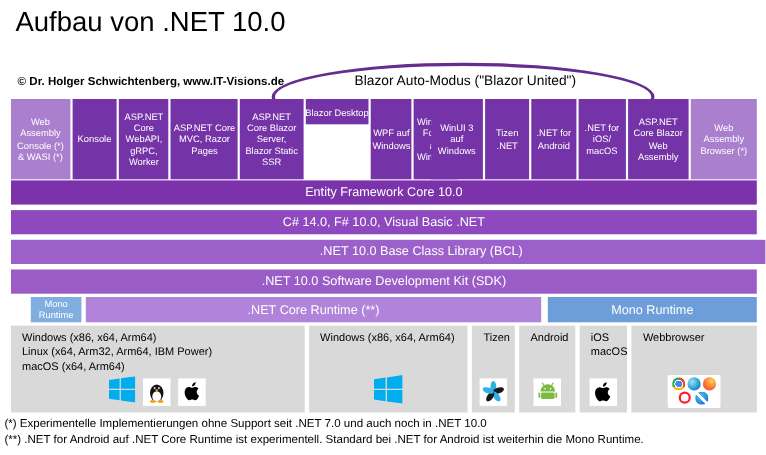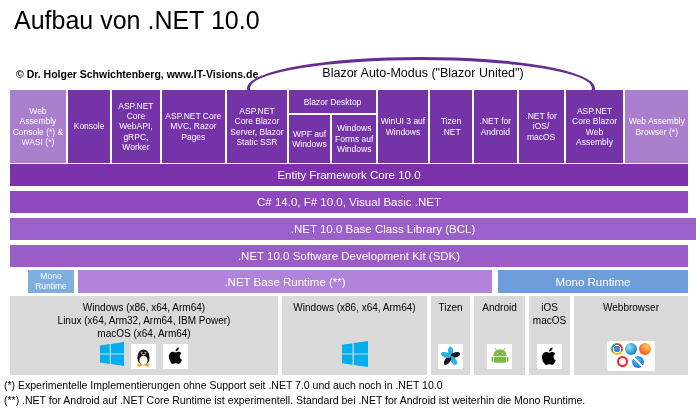--- a/index.html
+++ b/index.html
@@ -16,21 +16,21 @@
   .arc-ellipse { position:absolute; left:1px; top:2px; width:348px; height:62px;
     border:3px solid #662D91; border-radius:50%; box-sizing:border-box; background:transparent; }
   .arc-label { position:absolute; left:0; right:0; top:11px; text-align:center; font-size:12.5px; }
 
   
   .app-row { position:absolute; left:10px; top:90px; width:678px; height:73px; display:flex; gap:2px; }
   .abox { background:#7433A7; color:#fff; display:flex; align-items:center; justify-content:center;
     text-align:center; font-size:8.5px; line-height:1.22; padding:1px 2px; box-sizing:border-box;
     overflow:hidden; word-wrap:break-word; }
   .abox.light { background:#A97FCE; }
-  .agroup { display:flex; flex-direction:column; gap:2px; }
+  .agroup { display:flex; gap:2px; }
   .agroup-title { background:#7433A7; color:#fff; height:23px; flex:none; display:flex;
     align-items:center; justify-content:center; font-size:8.5px; }
   .agroup-items { flex:1; display:flex; gap:2px; }
 
   
   .bar { position:absolute; left:10px; width:678px; height:22px; color:#fff;
     display:flex; align-items:center; justify-content:center; font-size:11.5px; }
   .bar-ef   { top:164px; background:#7B32AA; }
   .bar-lang { top:191px; background:#8E49BF; }
   .bar-bcl  { top:218px; background:#9C60CB;padding-left:34px; }
@@ -43,21 +43,21 @@
     display:flex; align-items:center; justify-content:center; text-align:center; line-height:1.15; }
   .rt-core { flex:1; margin:0 6px 0 4px; background:#B183DA; color:#fff; font-size:11.5px;
     display:flex; align-items:center; justify-content:center; }
   .rt-mono-right { width:190px; flex:none; background:#6D9ED9; color:#fff; font-size:11.5px;
     display:flex; align-items:center; justify-content:center; }
 
   
   .platform-row { position:absolute; left:10px; top:296px; width:678px; height:79px; display:flex; gap:4px; }
   .pbox { background:#D9D9D9; display:flex; flex-direction:column; justify-content:space-between;
     box-sizing:border-box; }
-  .p-label { font-size:10px; text-align:center; padding-top:5px; line-height:1.3; white-space:pre-line; }
+  .p-label { font-size:10px; padding-top:5px; line-height:1.3; white-space:pre-line;padding-left:10px; }
   .p-icons { display:flex; justify-content:center; align-items:center; gap:7px; margin-bottom:5px; height:28px; }
   .icon-tile { width:25px; height:25px; background:#fff; display:flex; align-items:center; justify-content:center; }
 
   
   .browsers { position:relative; width:48px; height:30px; background:#fff; border-radius:2px; }
   .bdot { position:absolute; width:12px; height:12px; border-radius:50%; }
   .b-chrome { left:4px; top:2px;
     background:radial-gradient(circle at 50% 50%, #4285F4 0 3px, #fff 3px 4px, transparent 4px),
     conic-gradient(#EA4335 0 33%, #FBBC05 33% 66%, #34A853 66%); }
   .b-edge { left:18px; top:2px; background:radial-gradient(circle at 35% 35%, #9CE3F5, #0A84C1 75%); }
@@ -109,21 +109,21 @@
   </div>
 
   <div class="bar bar-ef">Entity Framework Core 10.0</div>
   <div class="bar bar-lang">C# 14.0, F# 10.0, Visual Basic .NET</div>
   <div class="bar bar-bcl">.NET 10.0 Base Class Library (BCL)</div>
   <div class="bar bar-sdk">.NET 10.0 Software Development Kit (SDK)</div>
 
   <div class="runtime-row">
     <div class="rt-spacer"></div>
     <div class="rt-mono-left">Mono Runtime</div>
-    <div class="rt-core">.NET Base Runtime (**)</div>
+    <div class="rt-core">.NET Core Runtime (**)</div>
     <div class="rt-mono-right">Mono Runtime</div>
   </div>
 
   <div class="platform-row">
 
     <div class="pbox" style="flex:268">
       <div class="p-label">Windows (x86, x64, Arm64)
 Linux (x64, Arm32, Arm64, IBM Power)
 macOS (x64, Arm64)</div>
       <div class="p-icons">

